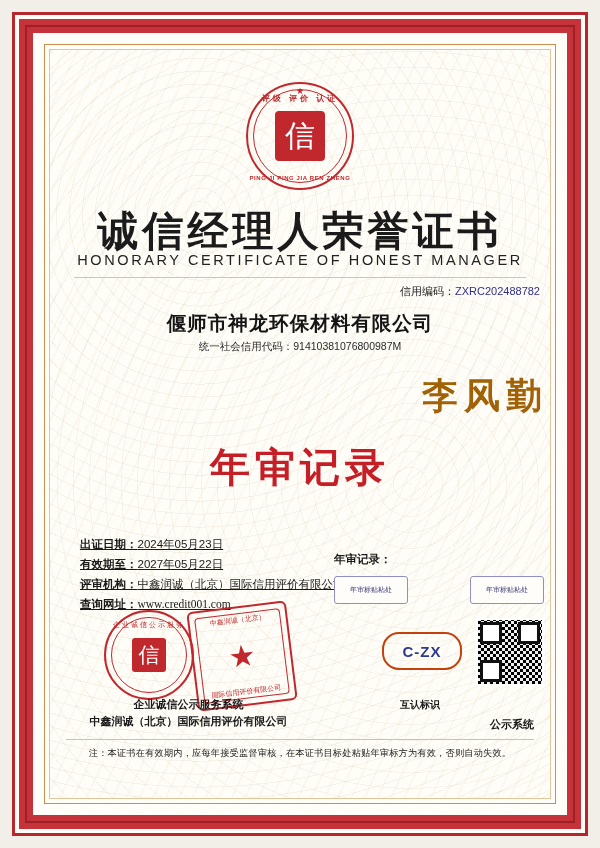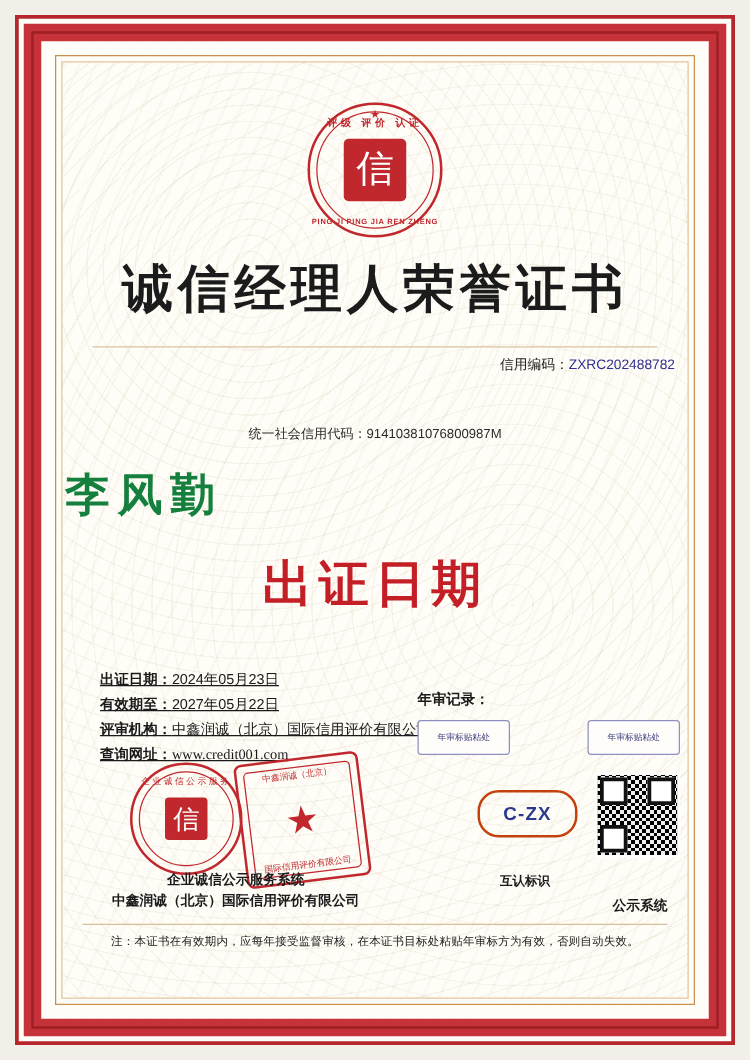--- a/index.html
+++ b/index.html
@@ -126,26 +126,26 @@
     letter-spacing:1px;
     color:#151515;
   }
   .uscc{
     position:absolute;left:0;right:0;top:288px;
     text-align:center;
     font-size:10.5px;color:#2a2a2a;
   }
   .person{
     position:absolute;left:0;right:0;top:320px;
-    text-align:left;
+    text-align:right;
     font-family:"DejaVu Sans", sans-serif;
     font-weight:bold;
     font-size:36px;
     letter-spacing:6px;
-    color:#15803d;
+    color:#a16207;
   }
   .honor{
     position:absolute;left:0;right:0;top:388px;
     text-align:center;
     font-family:"DejaVu Sans", sans-serif;
     font-weight:bold;
     font-size:40px;
     letter-spacing:5px;
     color:#c41f26;
   }
@@ -271,32 +271,34 @@
     <div class="logo">
       <div class="logo-ring"></div>
       <div class="logo-ring2"></div>
       <div class="logo-star">★</div>
       <div class="logo-top-text">评级 评价 认证</div>
       <div class="logo-core">信</div>
       <div class="logo-bottom-text">PING JI PING JIA REN ZHENG</div>
     </div>
 
     <div class="title-cn">诚信经理人荣誉证书</div>
+    <div class="title-en">HONORARY CERTIFICATE OF HONEST MANAGER</div>
     <div class="title-rule"></div>
 
     <div class="credit-no">
       <span>信用编码：</span><span class="val">ZXRC202488782</span>
     </div>
 
+    <div class="company">偃师市神龙环保材料有限公司</div>
     <div class="uscc">
       <span>统一社会信用代码：</span><span>91410381076800987M</span>
     </div>
 
     <div class="person">李风勤</div>
-    <div class="honor">出证日期</div>
+    <div class="honor">年审记录</div>
 
     <div class="details">
       <div class="row">
         <span class="lbl">出证日期：</span><span>2024年05月23日</span>
       </div>
       <div class="row">
         <span class="lbl">有效期至：</span><span>2027年05月22日</span>
       </div>
       <div class="row">
         <span class="lbl">评审机构：</span><span>中鑫润诚（北京）国际信用评价有限公司</span>

